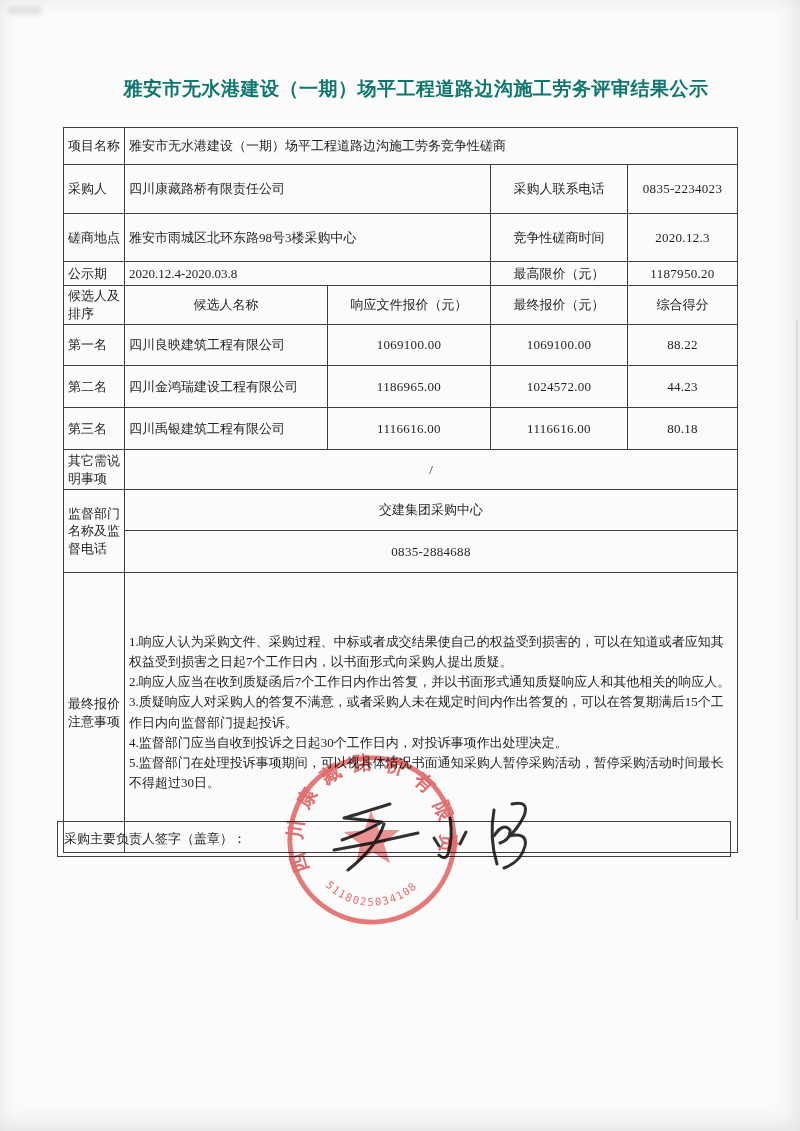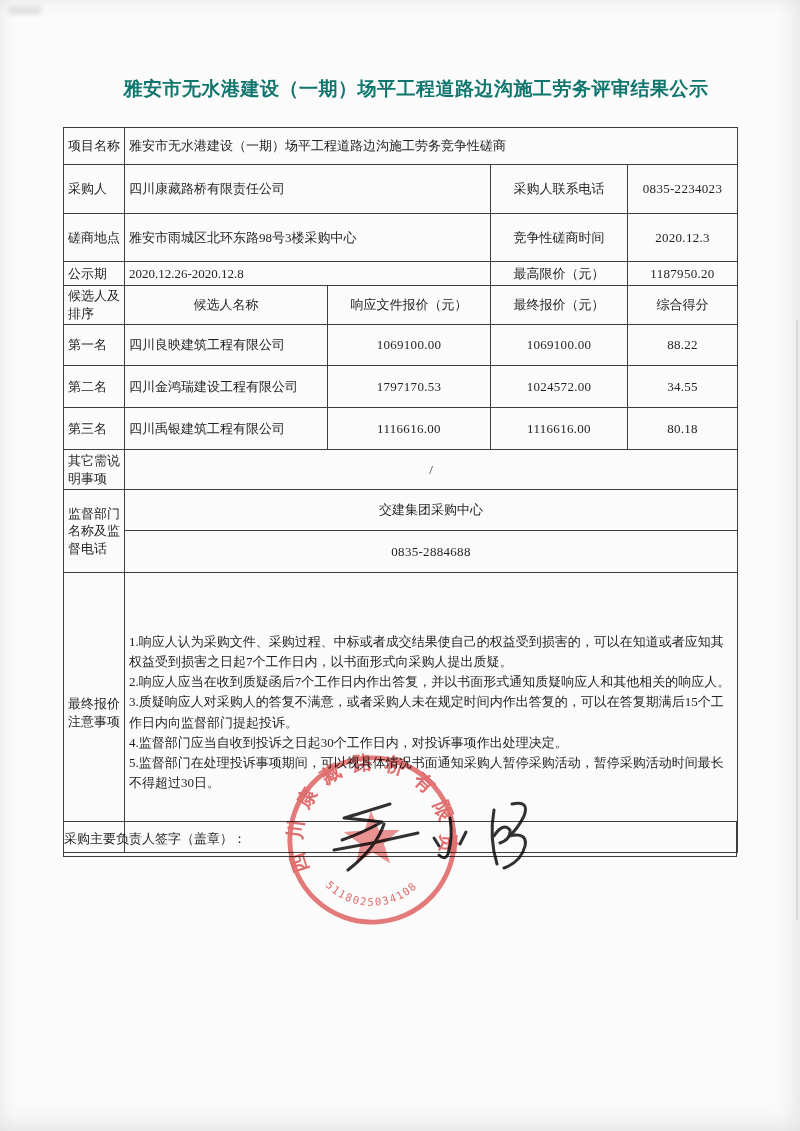--- a/index.html
+++ b/index.html
@@ -62,25 +62,26 @@
   .r11 td{height:39px;}
   .r12 td{height:277px;}
   td.objection-content{
     white-space:pre-wrap;
     line-height:1.55;
     padding:6px 8px;
     text-align:left;
     vertical-align:middle;
   }
   .sig-box{
-    position:absolute;left:63px;top:821px;width:674px;height:36px;
+    position:absolute;left:57px;top:821px;width:674px;height:36px;
     border:1.4px solid #3e3e3e;
     box-sizing:border-box;
     display:flex;align-items:center;
     font-size:13px;color:#1f1f1f;
+    padding-left:6px;
   }
   .stamp{
     position:absolute;left:284px;top:752px;width:176px;height:176px;
     mix-blend-mode:multiply;
     opacity:.82;
     transform:rotate(-2deg);
     pointer-events:none;
   }
   .handwriting{
     position:absolute;left:320px;top:788px;width:232px;height:94px;
@@ -118,21 +119,21 @@
         <td class="num">0835-2234023</td>
       </tr>
       <tr class="r3">
         <td class="lbl">磋商地点</td>
         <td class="val-left" colspan="2">雅安市雨城区北环东路98号3楼采购中心</td>
         <td class="center">竞争性磋商时间</td>
         <td class="num">2020.12.3</td>
       </tr>
       <tr class="r4">
         <td class="lbl">公示期</td>
-        <td class="val-left" colspan="2">2020.12.26-2020.12.8</td>
+        <td class="val-left" colspan="2">2020.12.4-2020.03.8</td>
         <td class="center">最高限价（元）</td>
         <td class="num">1187950.20</td>
       </tr>
       <tr class="r5">
         <td class="lbl">候选人及
 排序</td>
         <td class="center">候选人名称</td>
         <td class="center">响应文件报价（元）</td>
         <td class="center">最终报价（元）</td>
         <td class="center">综合得分</td>
@@ -140,23 +141,23 @@
       <tr class="r6">
         <td class="lbl">第一名</td>
         <td class="val-left">四川良映建筑工程有限公司</td>
         <td class="num">1069100.00</td>
         <td class="num">1069100.00</td>
         <td class="num">88.22</td>
       </tr>
       <tr class="r7">
         <td class="lbl">第二名</td>
         <td class="val-left">四川金鸿瑞建设工程有限公司</td>
-        <td class="num">1797170.53</td>
+        <td class="num">1186965.00</td>
         <td class="num">1024572.00</td>
-        <td class="num">34.55</td>
+        <td class="num">44.23</td>
       </tr>
       <tr class="r8">
         <td class="lbl">第三名</td>
         <td class="val-left">四川禹银建筑工程有限公司</td>
         <td class="num">1116616.00</td>
         <td class="num">1116616.00</td>
         <td class="num">80.18</td>
       </tr>
       <tr class="r9">
         <td class="lbl">其它需说

